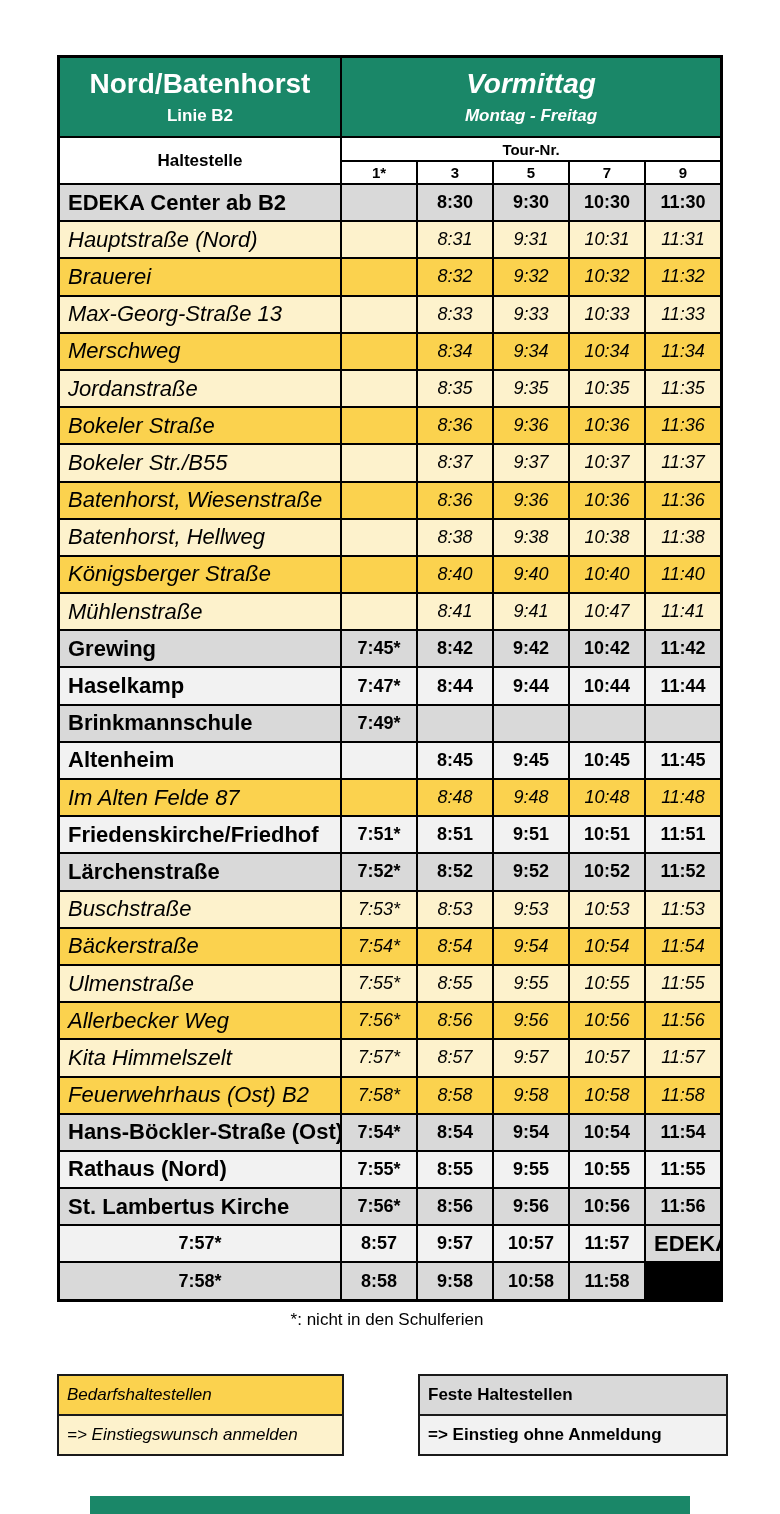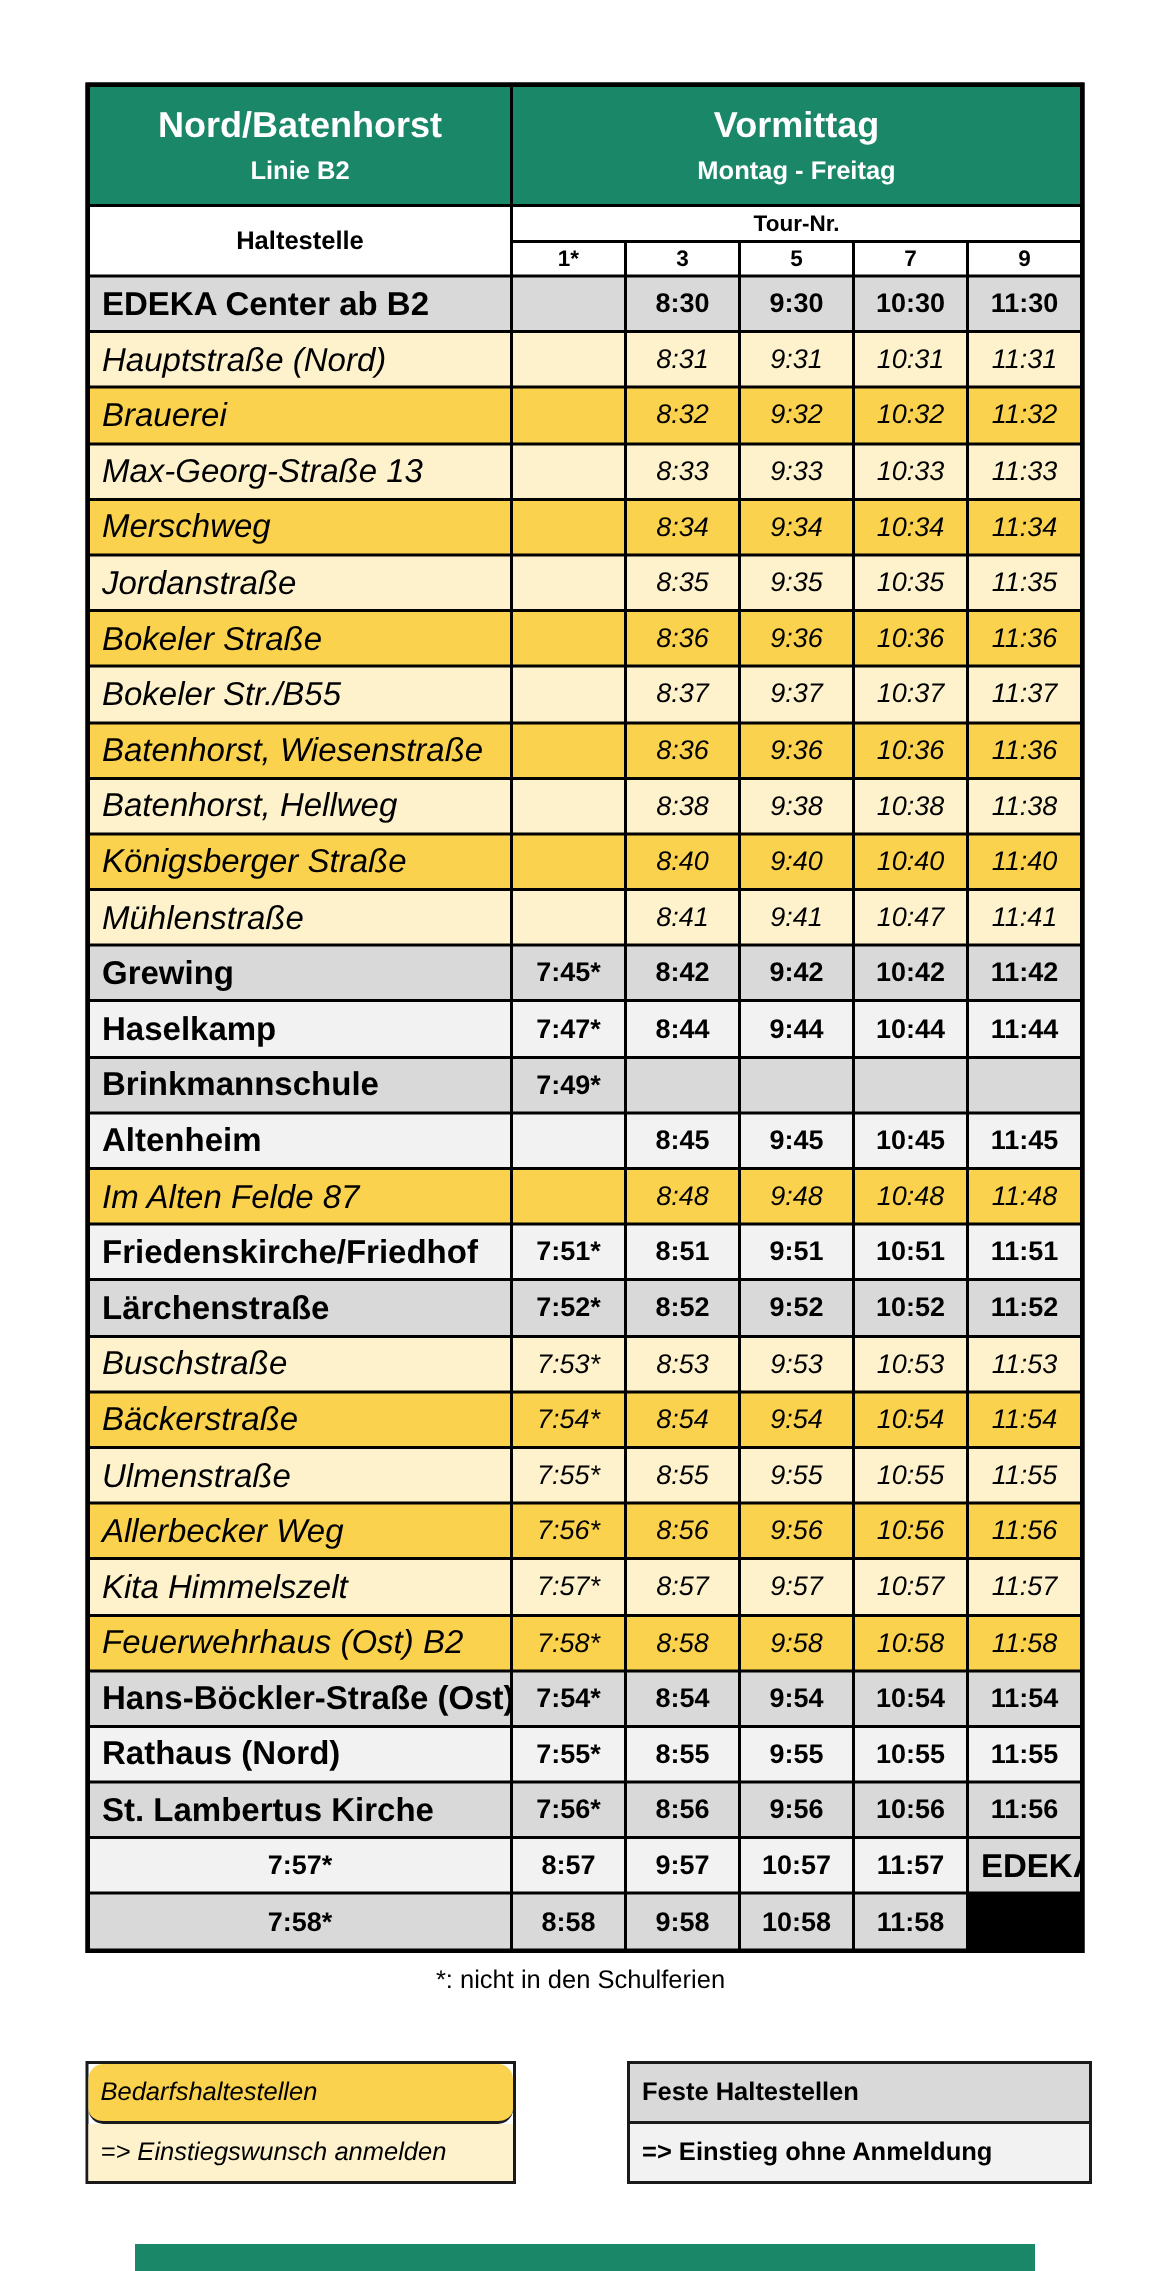--- a/index.html
+++ b/index.html
@@ -38,30 +38,30 @@
   }
   .cell{
     display:flex;
     align-items:center;
     background:#fff;
     overflow:hidden;
     white-space:nowrap;
   }
   
   .green-left{grid-column:1;grid-row:1;}
-  .green-right{grid-column:2/7;grid-row:1;}
+  .green-right{grid-column:2/7;grid-row:1;font-style:italic;}
   .green-cell{
     background:var(--green);
     color:#fff;
     flex-direction:column;
     justify-content:center;
     gap:9px;
     text-align:center;
   }
-  .green-title{font-size:24px;font-weight:bold;line-height:1;}
+  .green-title{font-size:28px;font-weight:bold;line-height:1;}
   .green-sub{font-size:17px;font-weight:bold;line-height:1;}
   
   .haltestelle{grid-column:1;grid-row:2/4;justify-content:center;font-size:17px;font-weight:bold;}
   .tournr{grid-column:2/7;grid-row:2;justify-content:center;font-size:15px;font-weight:bold;}
   .tour-num{grid-row:3;justify-content:center;font-size:15px;font-weight:bold;}
   
   .name{justify-content:flex-start;padding-left:8px;font-size:22px;}
   .time{justify-content:center;font-size:18px;}
   .fixed-dark{background:var(--fixed-dark);}
   .fixed-light{background:var(--fixed-light);}
@@ -85,21 +85,21 @@
   }
   .legend-demand{left:57px;width:283px;}
   .legend-fixed{left:418px;width:306px;}
   .legend-row{
     height:38px;
     display:flex;
     align-items:center;
     padding-left:8px;
     font-size:17px;
   }
-  .legend-demand .legend-title{background:var(--demand-dark);font-style:italic;border-bottom:2px solid #1a1a1a;border-radius:10px;}
+  .legend-demand .legend-title{background:var(--demand-dark);font-style:italic;border-bottom:2px solid #1a1a1a;}
   .legend-demand .legend-desc{background:var(--demand-light);font-style:italic;}
   .legend-fixed .legend-title{background:var(--fixed-dark);font-weight:bold;border-bottom:2px solid #1a1a1a;}
   .legend-fixed .legend-desc{background:var(--fixed-light);font-weight:bold;}
   
   .footer-bar{
     position:absolute;
     left:90px; top:1496px;
     width:600px; height:18px;
     background:var(--green);
   }

